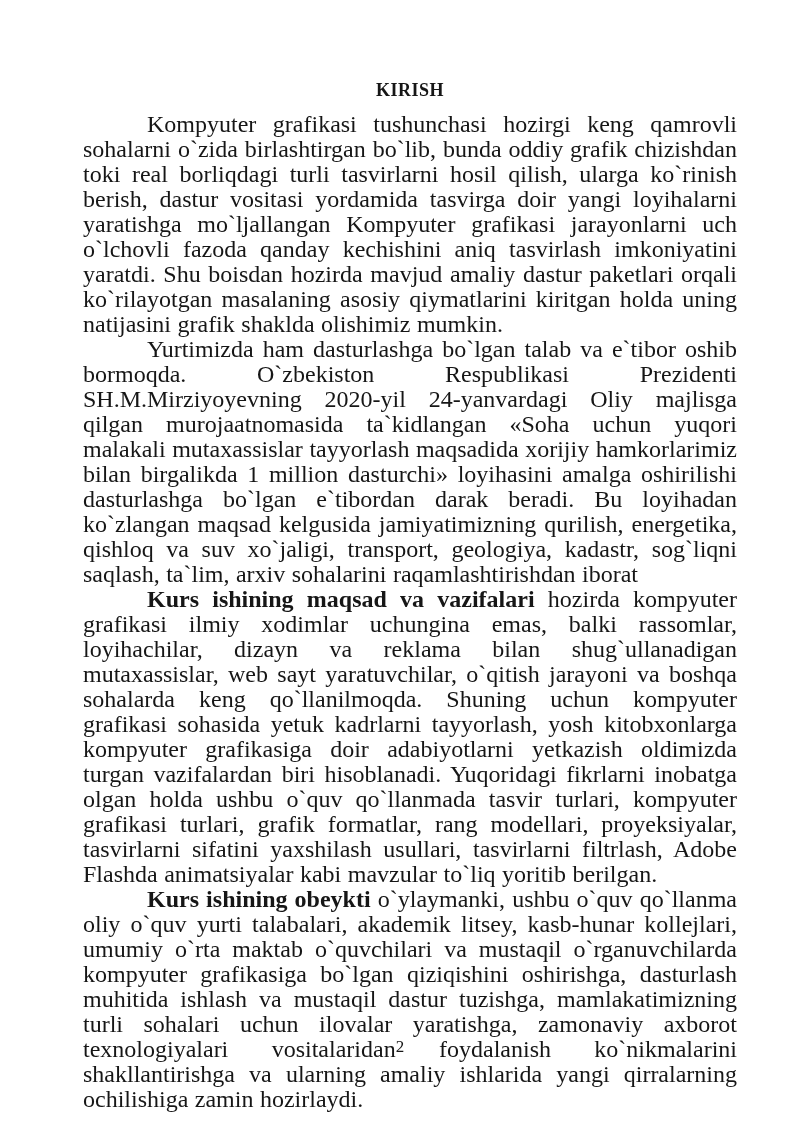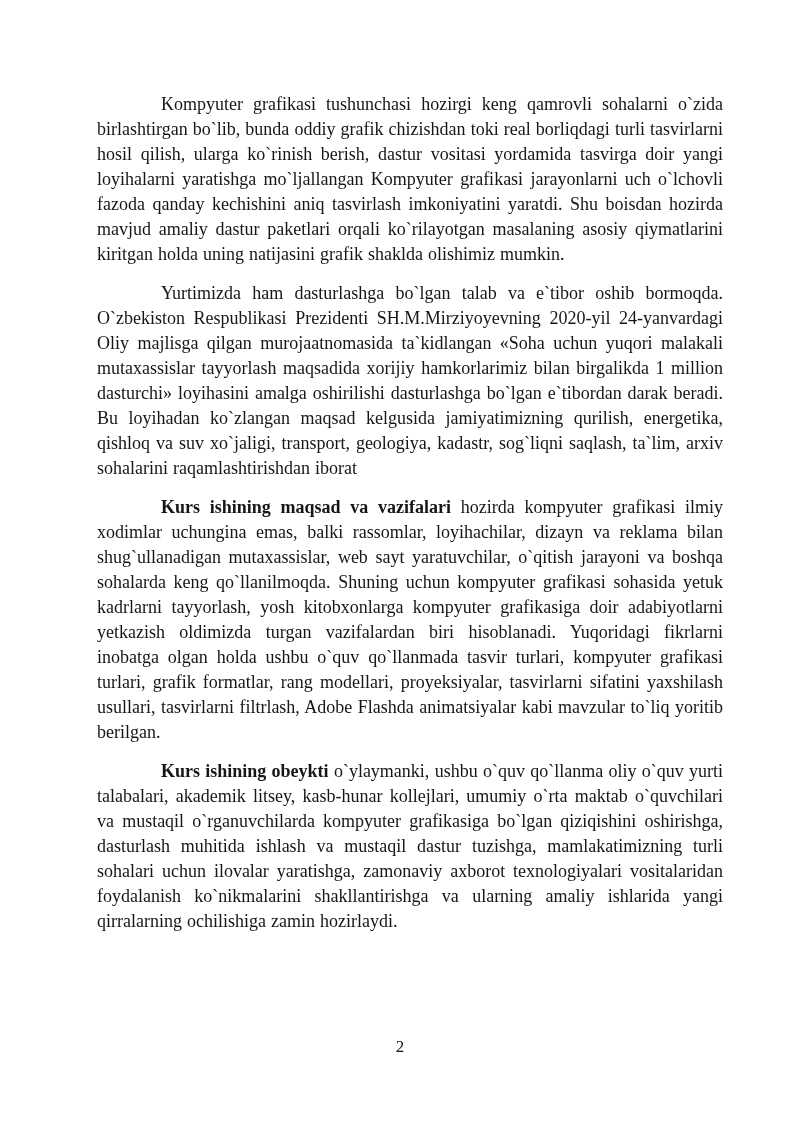--- a/index.html
+++ b/index.html
@@ -26,22 +26,22 @@
   }
   .doc-title {
     text-align: center;
     font-weight: bold;
     font-size: 18px;
     line-height: 25px;
     letter-spacing: 0.5px;
     margin: 0 0 9px 0;
   }
   .para {
-    margin: 14px;
-    font-size: 18px;
+    margin: 0;
+    font-size: 24px;
     line-height: 25px;
     text-align: justify;
     text-indent: 64px;
     word-spacing: 0.5px;
     font-family: Liberation Serif, serif;
   }
   .para b {
     font-weight: bold;
   }
   .page-number {
@@ -53,20 +53,21 @@
     font-size: 17px;
     line-height: 22px;
   }
 </style>
 </head>
 <body>
 
 <div class="page">
   <div class="content">
 
+    <h1 class="doc-title">KIRISH</h1>
 
     <p class="para"><b></b><span>Kompyuter grafikasi tushunchasi hozirgi keng qamrovli sohalarni o`zida birlashtirgan bo`lib, bunda oddiy grafik chizishdan toki real borliqdagi turli tasvirlarni hosil qilish, ularga ko`rinish berish, dastur vositasi yordamida tasvirga doir yangi loyihalarni yaratishga mo`ljallangan Kompyuter grafikasi jarayonlarni uch o`lchovli fazoda qanday kechishini aniq tasvirlash imkoniyatini yaratdi. Shu boisdan hozirda mavjud amaliy dastur paketlari orqali ko`rilayotgan masalaning asosiy qiymatlarini kiritgan holda uning natijasini grafik shaklda olishimiz mumkin.</span></p>
 
     <p class="para"><b></b><span>Yurtimizda ham dasturlashga bo`lgan talab va e`tibor oshib bormoqda. O`zbekiston Respublikasi Prezidenti SH.M.Mirziyoyevning 2020-yil 24-yanvardagi Oliy majlisga qilgan murojaatnomasida ta`kidlangan «Soha uchun yuqori malakali mutaxassislar tayyorlash maqsadida xorijiy hamkorlarimiz bilan birgalikda 1 million dasturchi» loyihasini amalga oshirilishi dasturlashga bo`lgan e`tibordan darak beradi. Bu loyihadan ko`zlangan maqsad kelgusida jamiyatimizning qurilish, energetika, qishloq va suv xo`jaligi, transport, geologiya, kadastr, sog`liqni saqlash, ta`lim, arxiv sohalarini raqamlashtirishdan iborat</span></p>
 
     <p class="para"><b>Kurs ishining maqsad va vazifalari</b><span> hozirda kompyuter grafikasi ilmiy xodimlar uchungina emas, balki rassomlar, loyihachilar, dizayn va reklama bilan shug`ullanadigan mutaxassislar, web sayt yaratuvchilar, o`qitish jarayoni va boshqa sohalarda keng qo`llanilmoqda. Shuning uchun kompyuter grafikasi sohasida yetuk kadrlarni tayyorlash, yosh kitobxonlarga kompyuter grafikasiga doir adabiyotlarni yetkazish oldimizda turgan vazifalardan biri hisoblanadi. Yuqoridagi fikrlarni inobatga olgan holda ushbu o`quv qo`llanmada tasvir turlari, kompyuter grafikasi turlari, grafik formatlar, rang modellari, proyeksiyalar, tasvirlarni sifatini yaxshilash usullari, tasvirlarni filtrlash, Adobe Flashda animatsiyalar  kabi mavzular to`liq yoritib berilgan.</span></p>
 
     <p class="para"><b>Kurs ishining obeykti</b><span> o`ylaymanki, ushbu o`quv qo`llanma oliy o`quv yurti talabalari, akademik litsey, kasb-hunar kollejlari, umumiy o`rta maktab o`quvchilari va mustaqil o`rganuvchilarda kompyuter grafikasiga bo`lgan qiziqishini oshirishga, dasturlash muhitida ishlash va mustaqil dastur tuzishga, mamlakatimizning turli sohalari uchun ilovalar yaratishga, zamonaviy axborot texnologiyalari vositalaridan foydalanish ko`nikmalarini shakllantirishga va ularning amaliy ishlarida yangi qirralarning ochilishiga zamin hozirlaydi.</span></p>
 
   </div>

